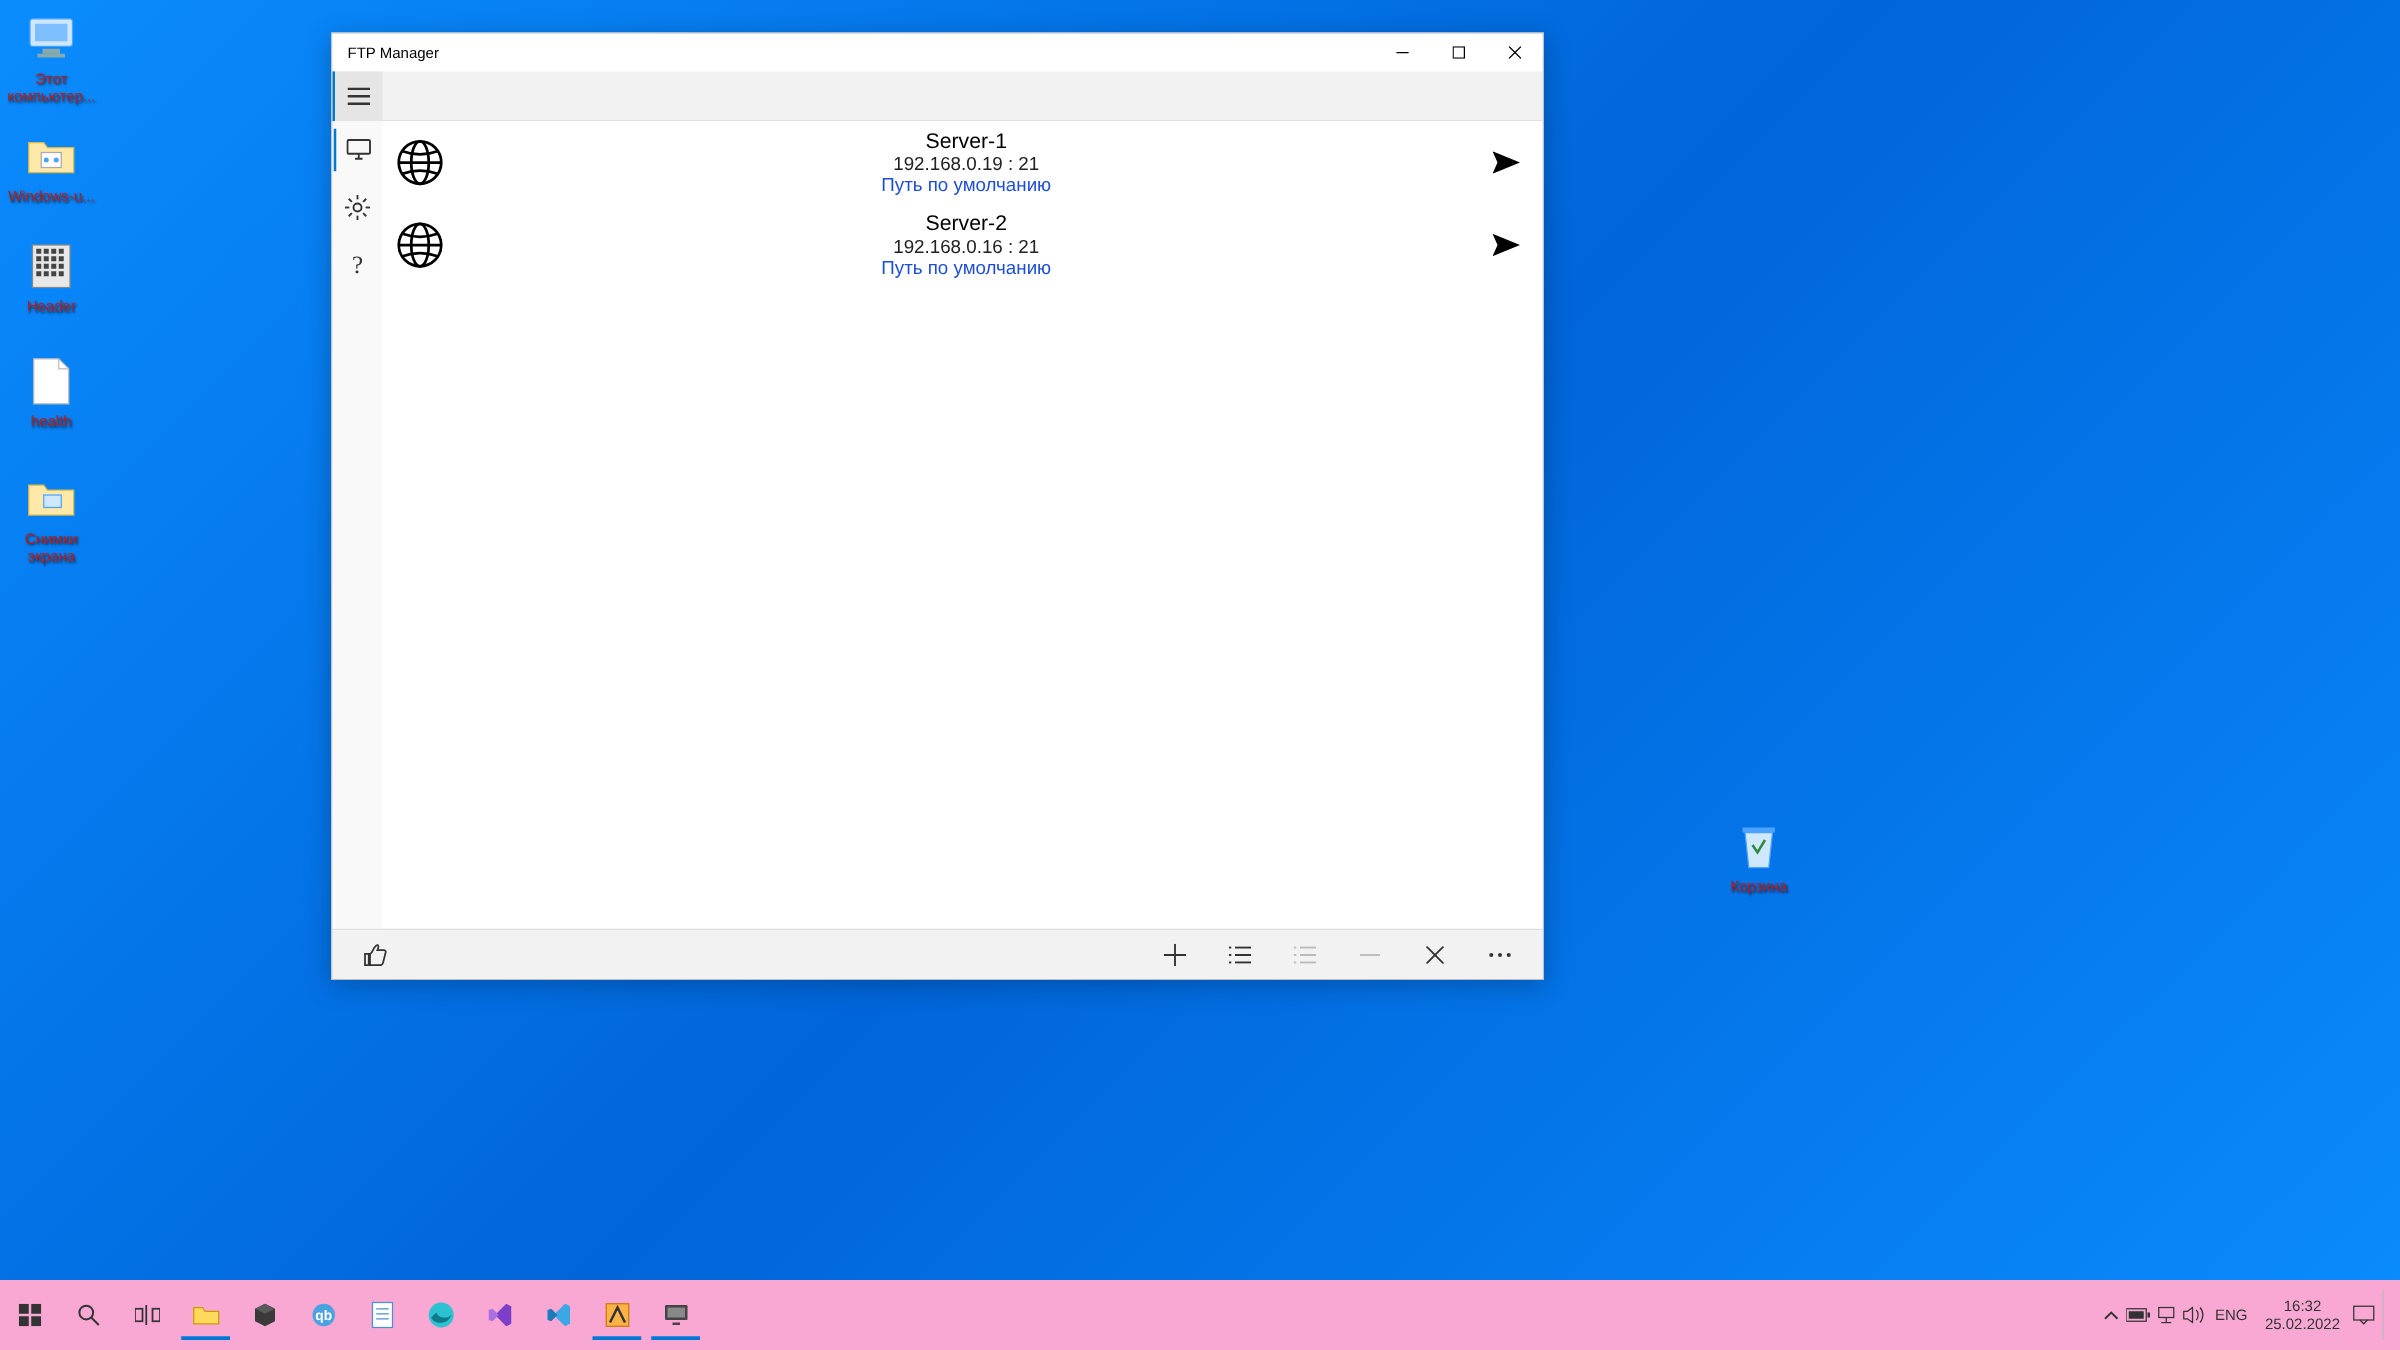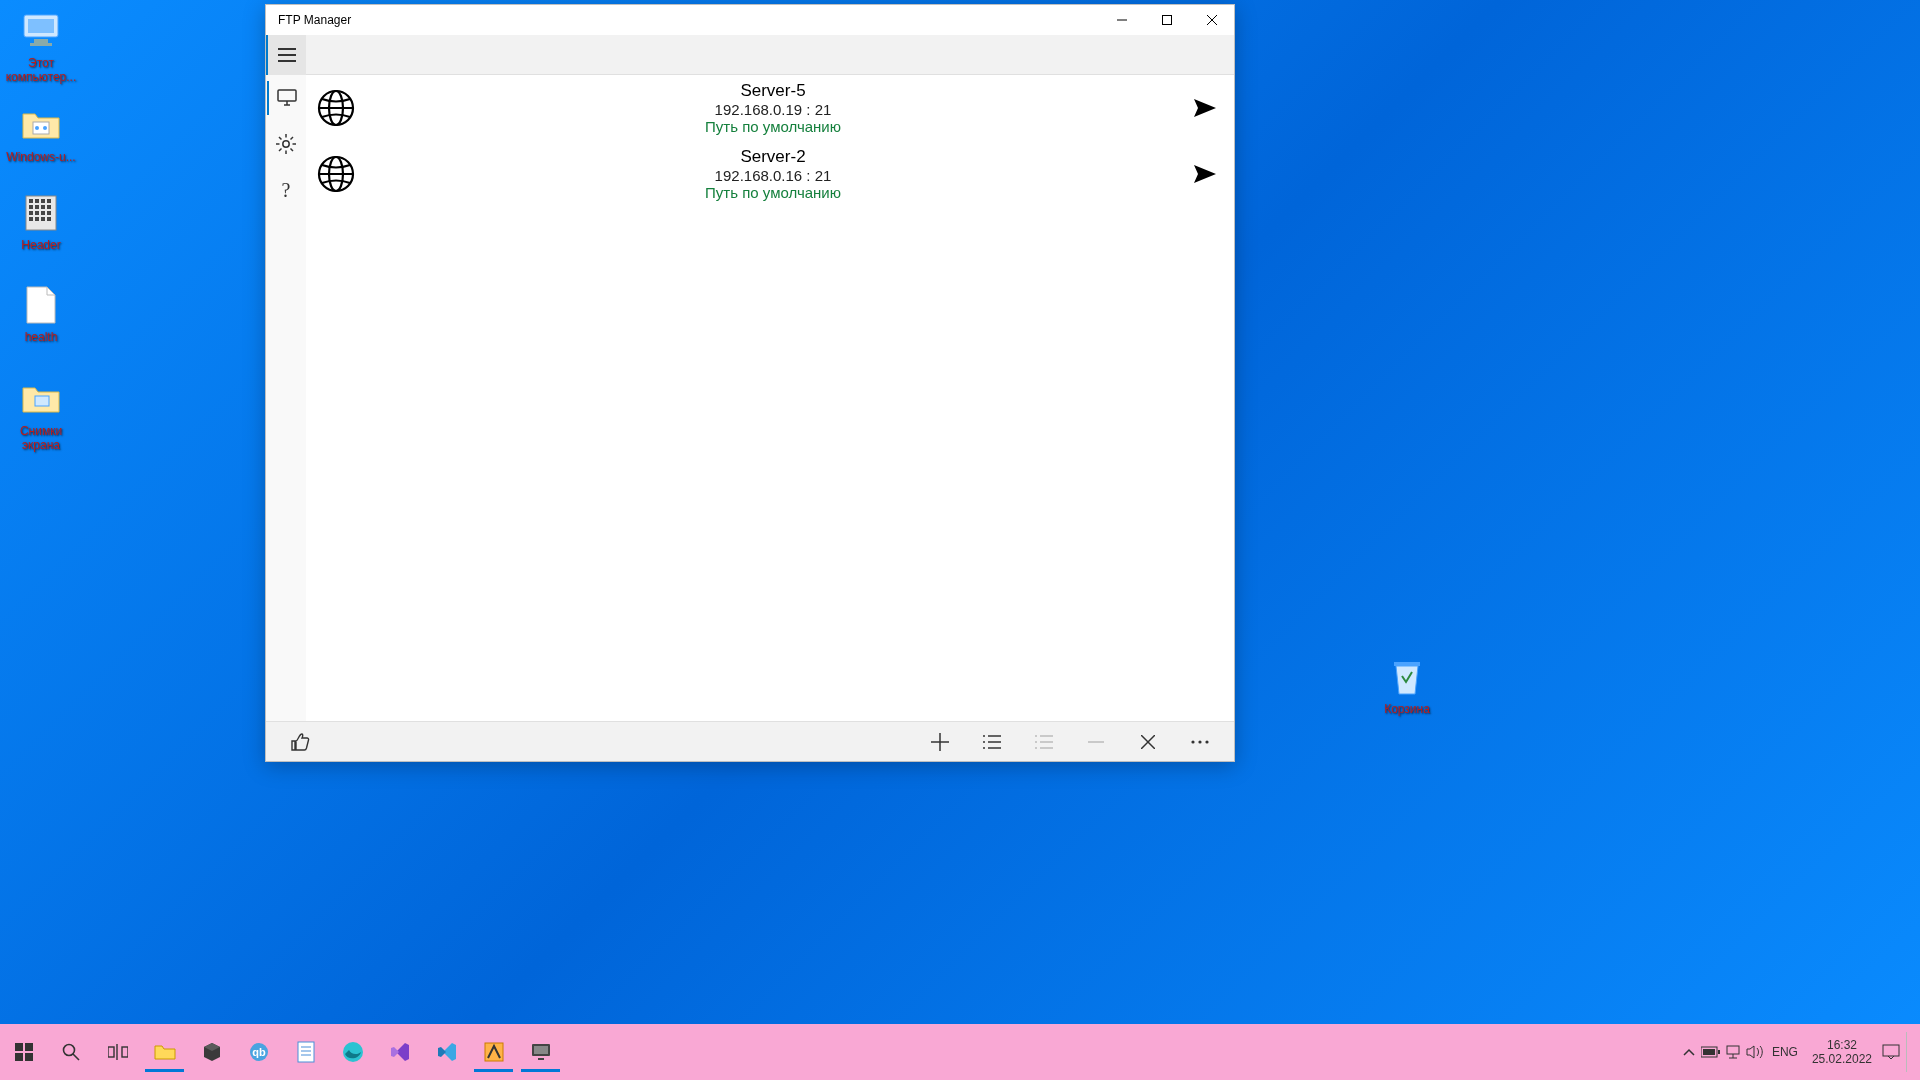--- a/index.html
+++ b/index.html
@@ -6,41 +6,41 @@
   html, body { width: 1920px; height: 1080px; overflow: hidden; font-family: "Segoe UI", Arial, sans-serif; }
   body { background: linear-gradient(135deg, #0a8cff 0%, #0065d9 50%, #0a8cff 100%); position: relative; }
 
   
   .desktop { position: absolute; inset: 0; }
   .desktop-icon { position: absolute; width: 78px; text-align: center; color: #b91c1c; font-size: 12px; text-shadow: 1px 1px 2px rgba(0,0,0,.7); cursor: default; }
   .desktop-icon .di-icon { width: 42px; height: 42px; margin: 0 auto 4px; display:flex; align-items:center; justify-content:center; }
   .desktop-icon .di-label { line-height: 1.2; word-wrap: break-word; }
 
   
-  .window { position: absolute; left: 265px; top: 4px; width: 970px; height: 758px; background: #fff; border: 1px solid #bfbfbf; display: flex; flex-direction: column; box-shadow: 0 4px 20px rgba(0,0,0,.25); }
+  .window { position: absolute; left: 265px; top: 26px; width: 970px; height: 758px; background: #fff; border: 1px solid #bfbfbf; display: flex; flex-direction: column; box-shadow: 0 4px 20px rgba(0,0,0,.25); }
   .titlebar { height: 30px; background: #fff; display: flex; align-items: center; position: relative; }
   .titlebar .title { padding-left: 12px; font-size: 12px; color: #000; }
   .win-controls { position: absolute; right: 0; top: 0; display: flex; }
   .win-btn { width: 45px; height: 30px; display:flex; align-items:center; justify-content:center; }
 
   .cmdbar-top { height: 40px; background: #f2f2f2; display: flex; align-items:center; border-bottom: 1px solid #e0e0e0; }
   .hamburger { width: 40px; height: 40px; background:#e5e5e5; display:flex; align-items:center; justify-content:center; border-left:2px solid #007acc; }
 
   .app-body { flex: 1; display: flex; }
   .rail { width: 40px; background:#f9f9f9; display:flex; flex-direction:column; align-items:center; padding-top:6px; gap:12px; }
   .rail-btn { width:38px; height:34px; display:flex; align-items:center; justify-content:center; color:#333; }
   .rail-btn.active { border-left:2px solid #007acc; }
 
   .content { flex:1; background:#fff; overflow:hidden; }
   .server-row { display:flex; align-items:center; padding: 6px 14px 6px 10px; }
   .server-row .globe { width:40px; height:40px; flex-shrink:0; }
   .server-info { flex:1; text-align:center; }
   .server-name { font-size:17px; color:#000; }
   .server-sub { font-size:15px; color:#222;text-align:center; }
-  .server-path { font-size:15px; color:#15803d; }
+  .server-path { font-size:15px; color:#1d4ed8; }
   .arrow { width:30px; display:flex; justify-content:center; }
 
   .cmdbar-bottom { height: 40px; background:#f2f2f2; border-top:1px solid #e0e0e0; display:flex; align-items:center; padding: 0 8px; }
   .cmdbar-bottom .spacer { flex:1; }
   .cmd-btn { width:52px; height:40px; display:flex; align-items:center; justify-content:center; color:#333; }
   .cmd-btn.disabled { color:#aaa; }
 
   
   .taskbar { position:absolute; left:0; right:0; bottom:0; height:56px; background:#f9a8d4; display:flex; align-items:center; }
   .tb-left { display:flex; align-items:center; height:100%; }
@@ -208,21 +208,21 @@
         <div class="globe">
           <svg width="40" height="40" viewBox="0 0 40 40">
               <circle cx="20" cy="20" r="17" fill="none" stroke="#000" stroke-width="2.2"></circle>
               <ellipse cx="20" cy="20" rx="7" ry="17" fill="none" stroke="#000" stroke-width="2.2"></ellipse>
               <line x1="3" y1="20" x2="37" y2="20" stroke="#000" stroke-width="2.2"></line>
               <path d="M6 11 Q20 16 34 11" fill="none" stroke="#000" stroke-width="2.2"></path>
               <path d="M6 29 Q20 24 34 29" fill="none" stroke="#000" stroke-width="2.2"></path>
             </svg>
         </div>
         <div class="server-info">
-          <div class="server-name">Server-5</div>
+          <div class="server-name">Server-1</div>
           <div class="server-sub">192.168.0.19 : 21</div>
           <div class="server-path">Путь по умолчанию</div>
         </div>
         <div class="arrow">
           <svg width="22" height="18" viewBox="0 0 22 18">
               <path d="M0 0 L22 9 L0 18 L4 9 Z" fill="#000"></path>
             </svg>
         </div>
       </div>
 

